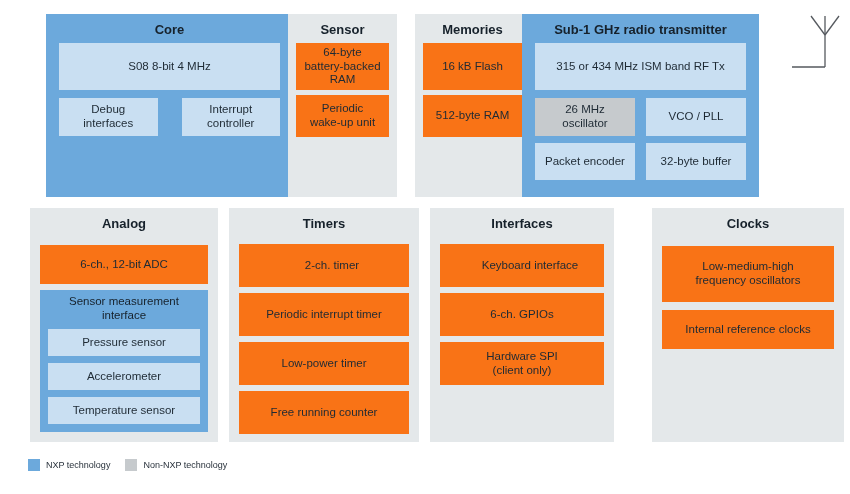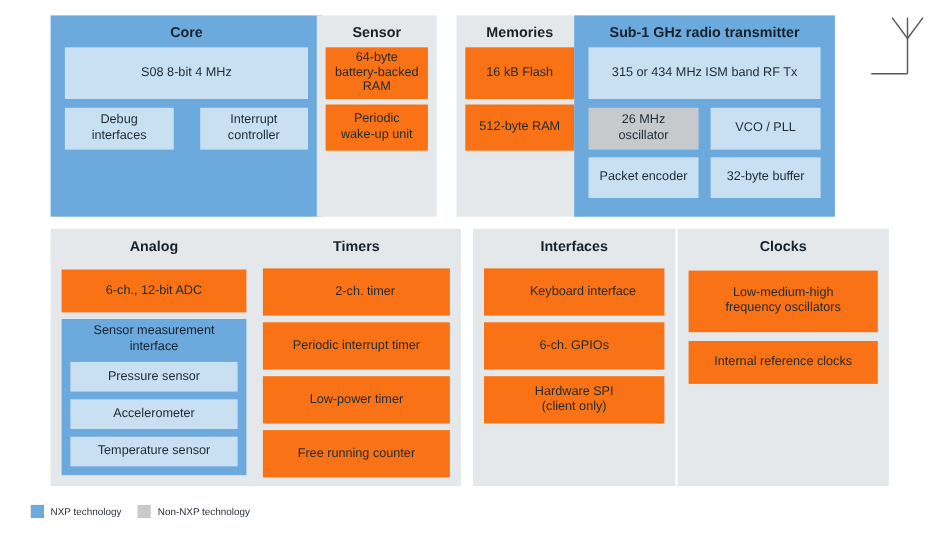--- a/index.html
+++ b/index.html
@@ -40,24 +40,24 @@
   .sys-blk1 { margin:6px 8px 0; height:47px; }
   .sys-blk2 { margin:5px 8px 0; height:42px; }
 
   .radio-rftx { margin:6px 13px 0; height:47px; }
   .radio-row2 { margin:8px 13px 0; gap:11px; }
   .radio-row2 .blk { height:38px; }
   .radio-row3 { margin:7px 13px 0; gap:11px; }
   .radio-row3 .blk { height:37px; }
 
   
-  #analog    { left:46px;  width:188px; }
+  #analog    { left:30px;  width:188px; }
   #timers    { left:229px; width:190px; }
   #ifaces    { left:430px; width:184px; }
-  #clocks    { left:616px; width:192px; }
+  #clocks    { left:652px; width:192px; }
 
   .adc-blk { margin:14px 10px 0; height:39px; }
   .sensor-box { margin:6px 10px 0; height:142px; background:#6CA9DC; box-sizing:border-box; }
   .sensor-label {
     padding-top:5px; height:28px; display:flex; align-items:center; justify-content:center;
     text-align:center; font-size:11.5px; line-height:1.2; white-space:pre-line; color:#16212b;
   }
   .sensor-blk { margin:7px 8px 0; height:27px; }
   .sensor-blk.first { margin-top:6px; }
 

